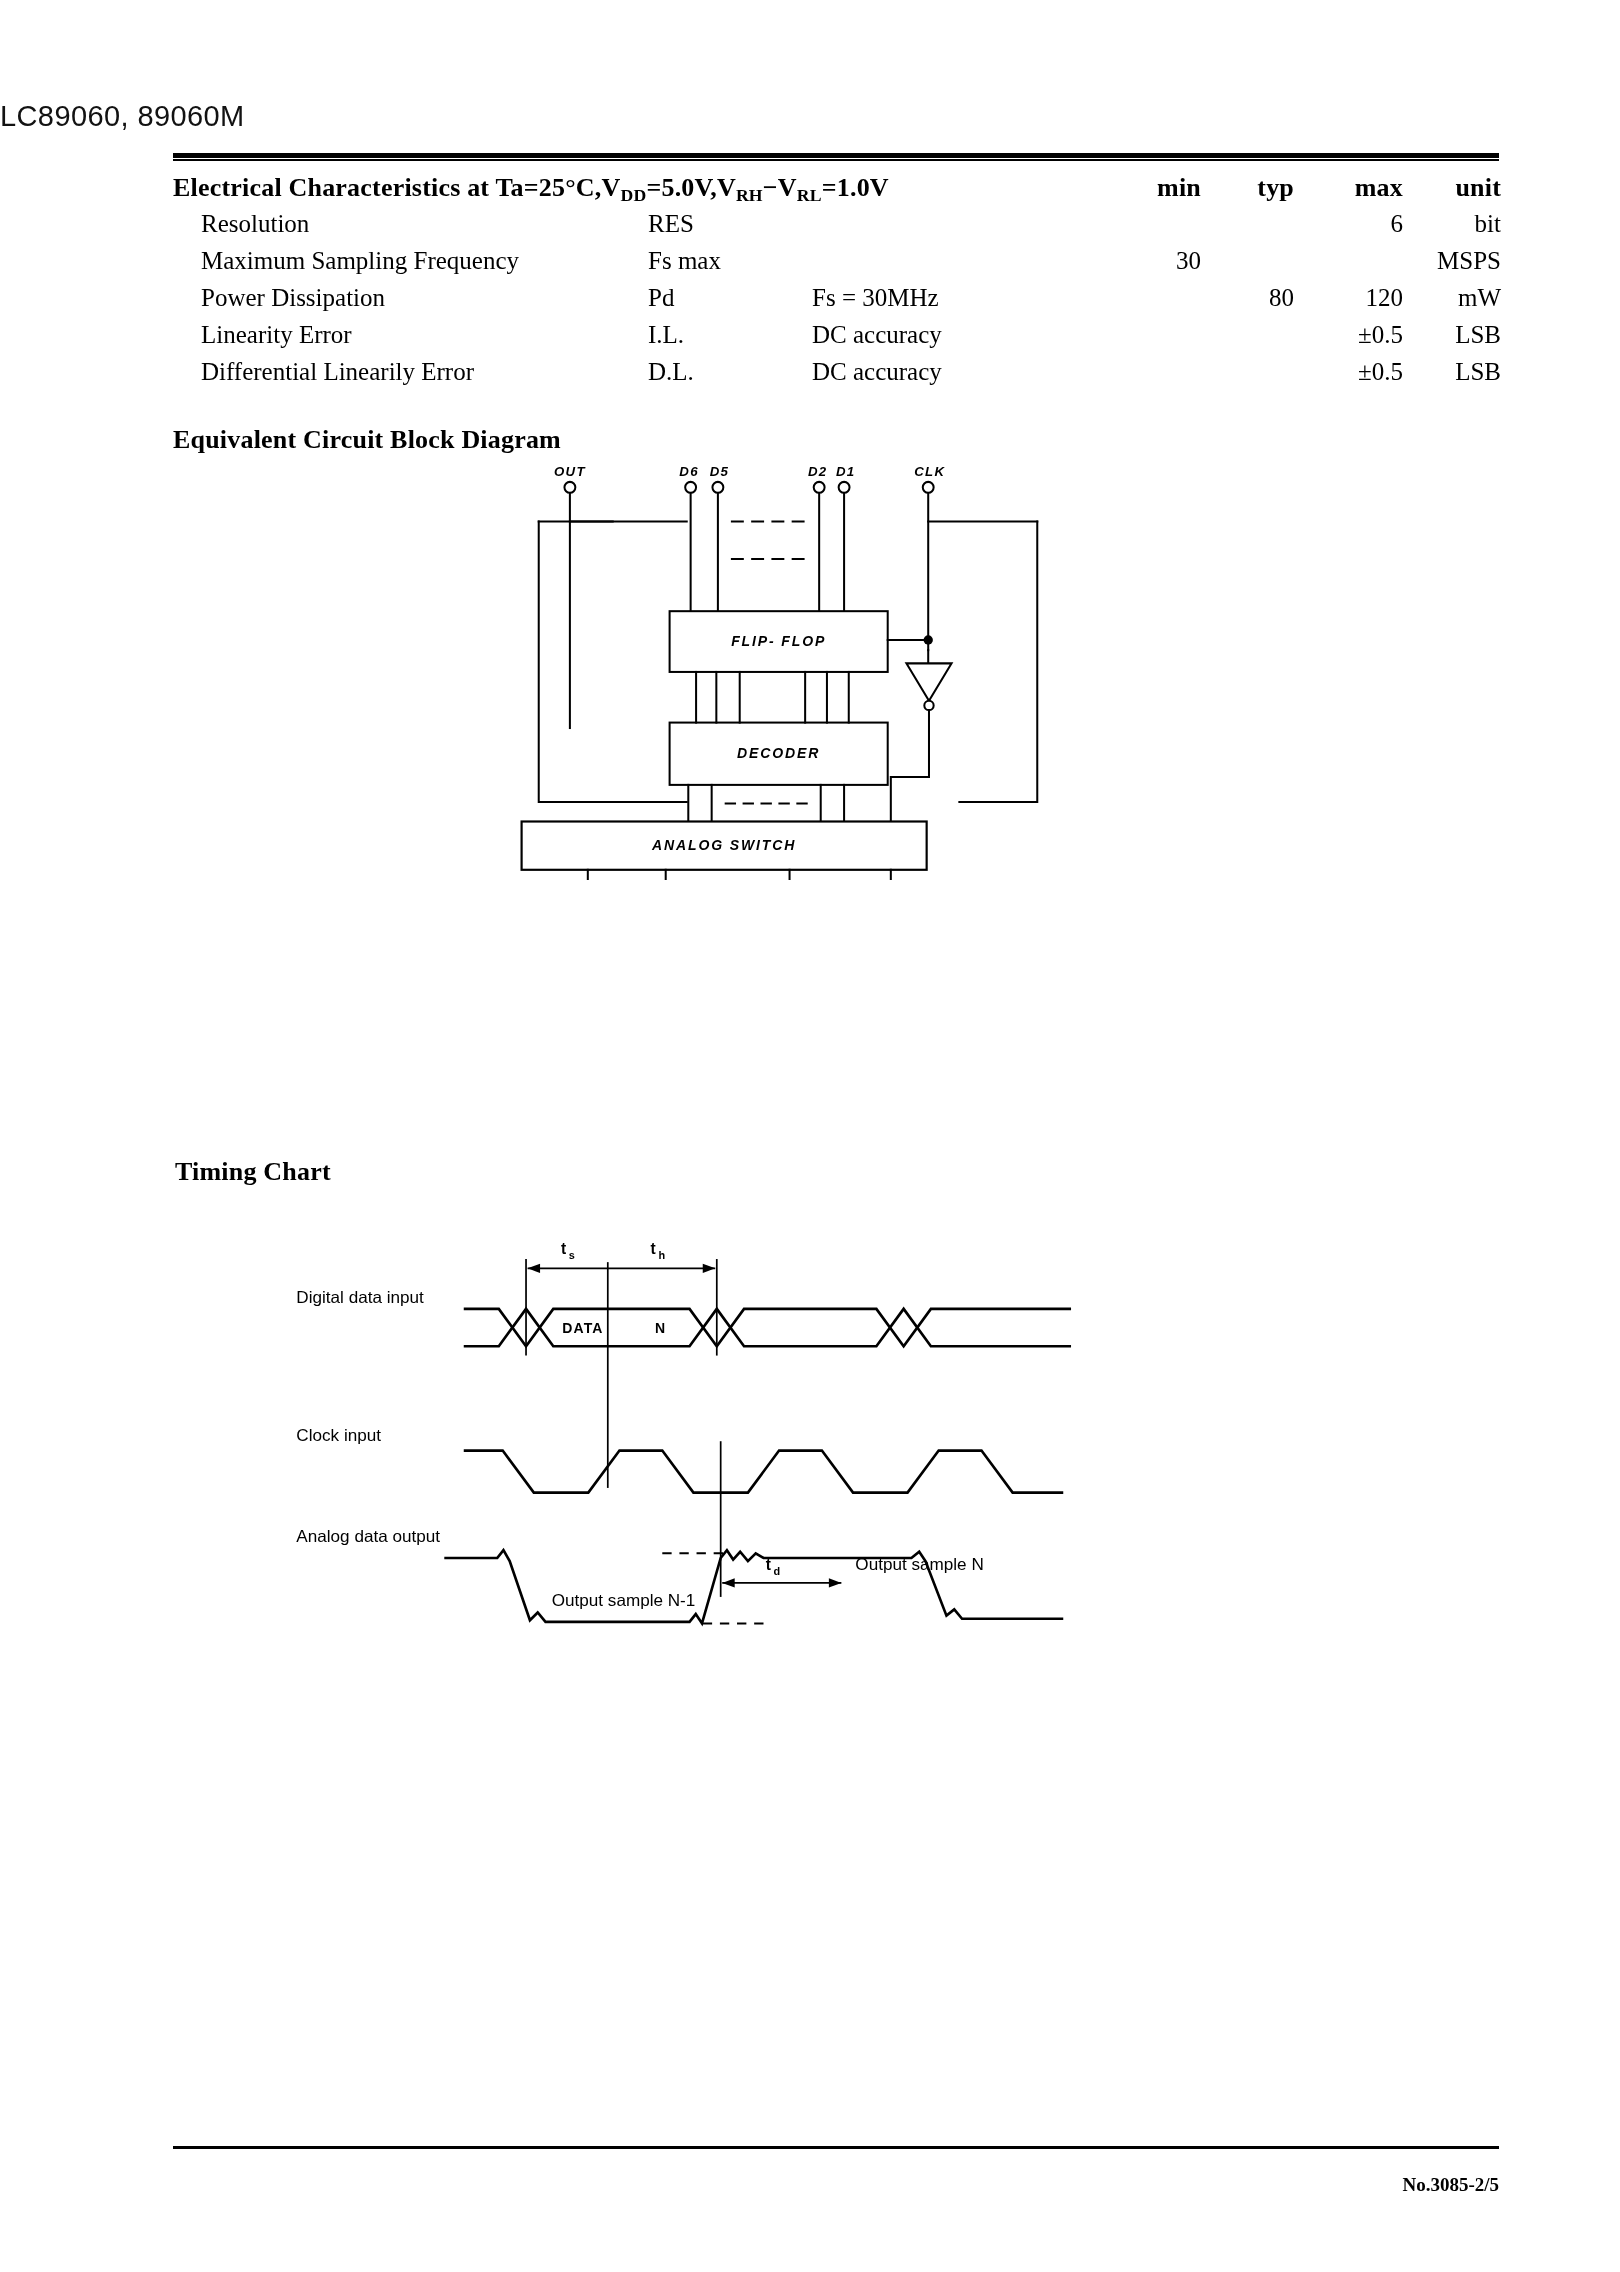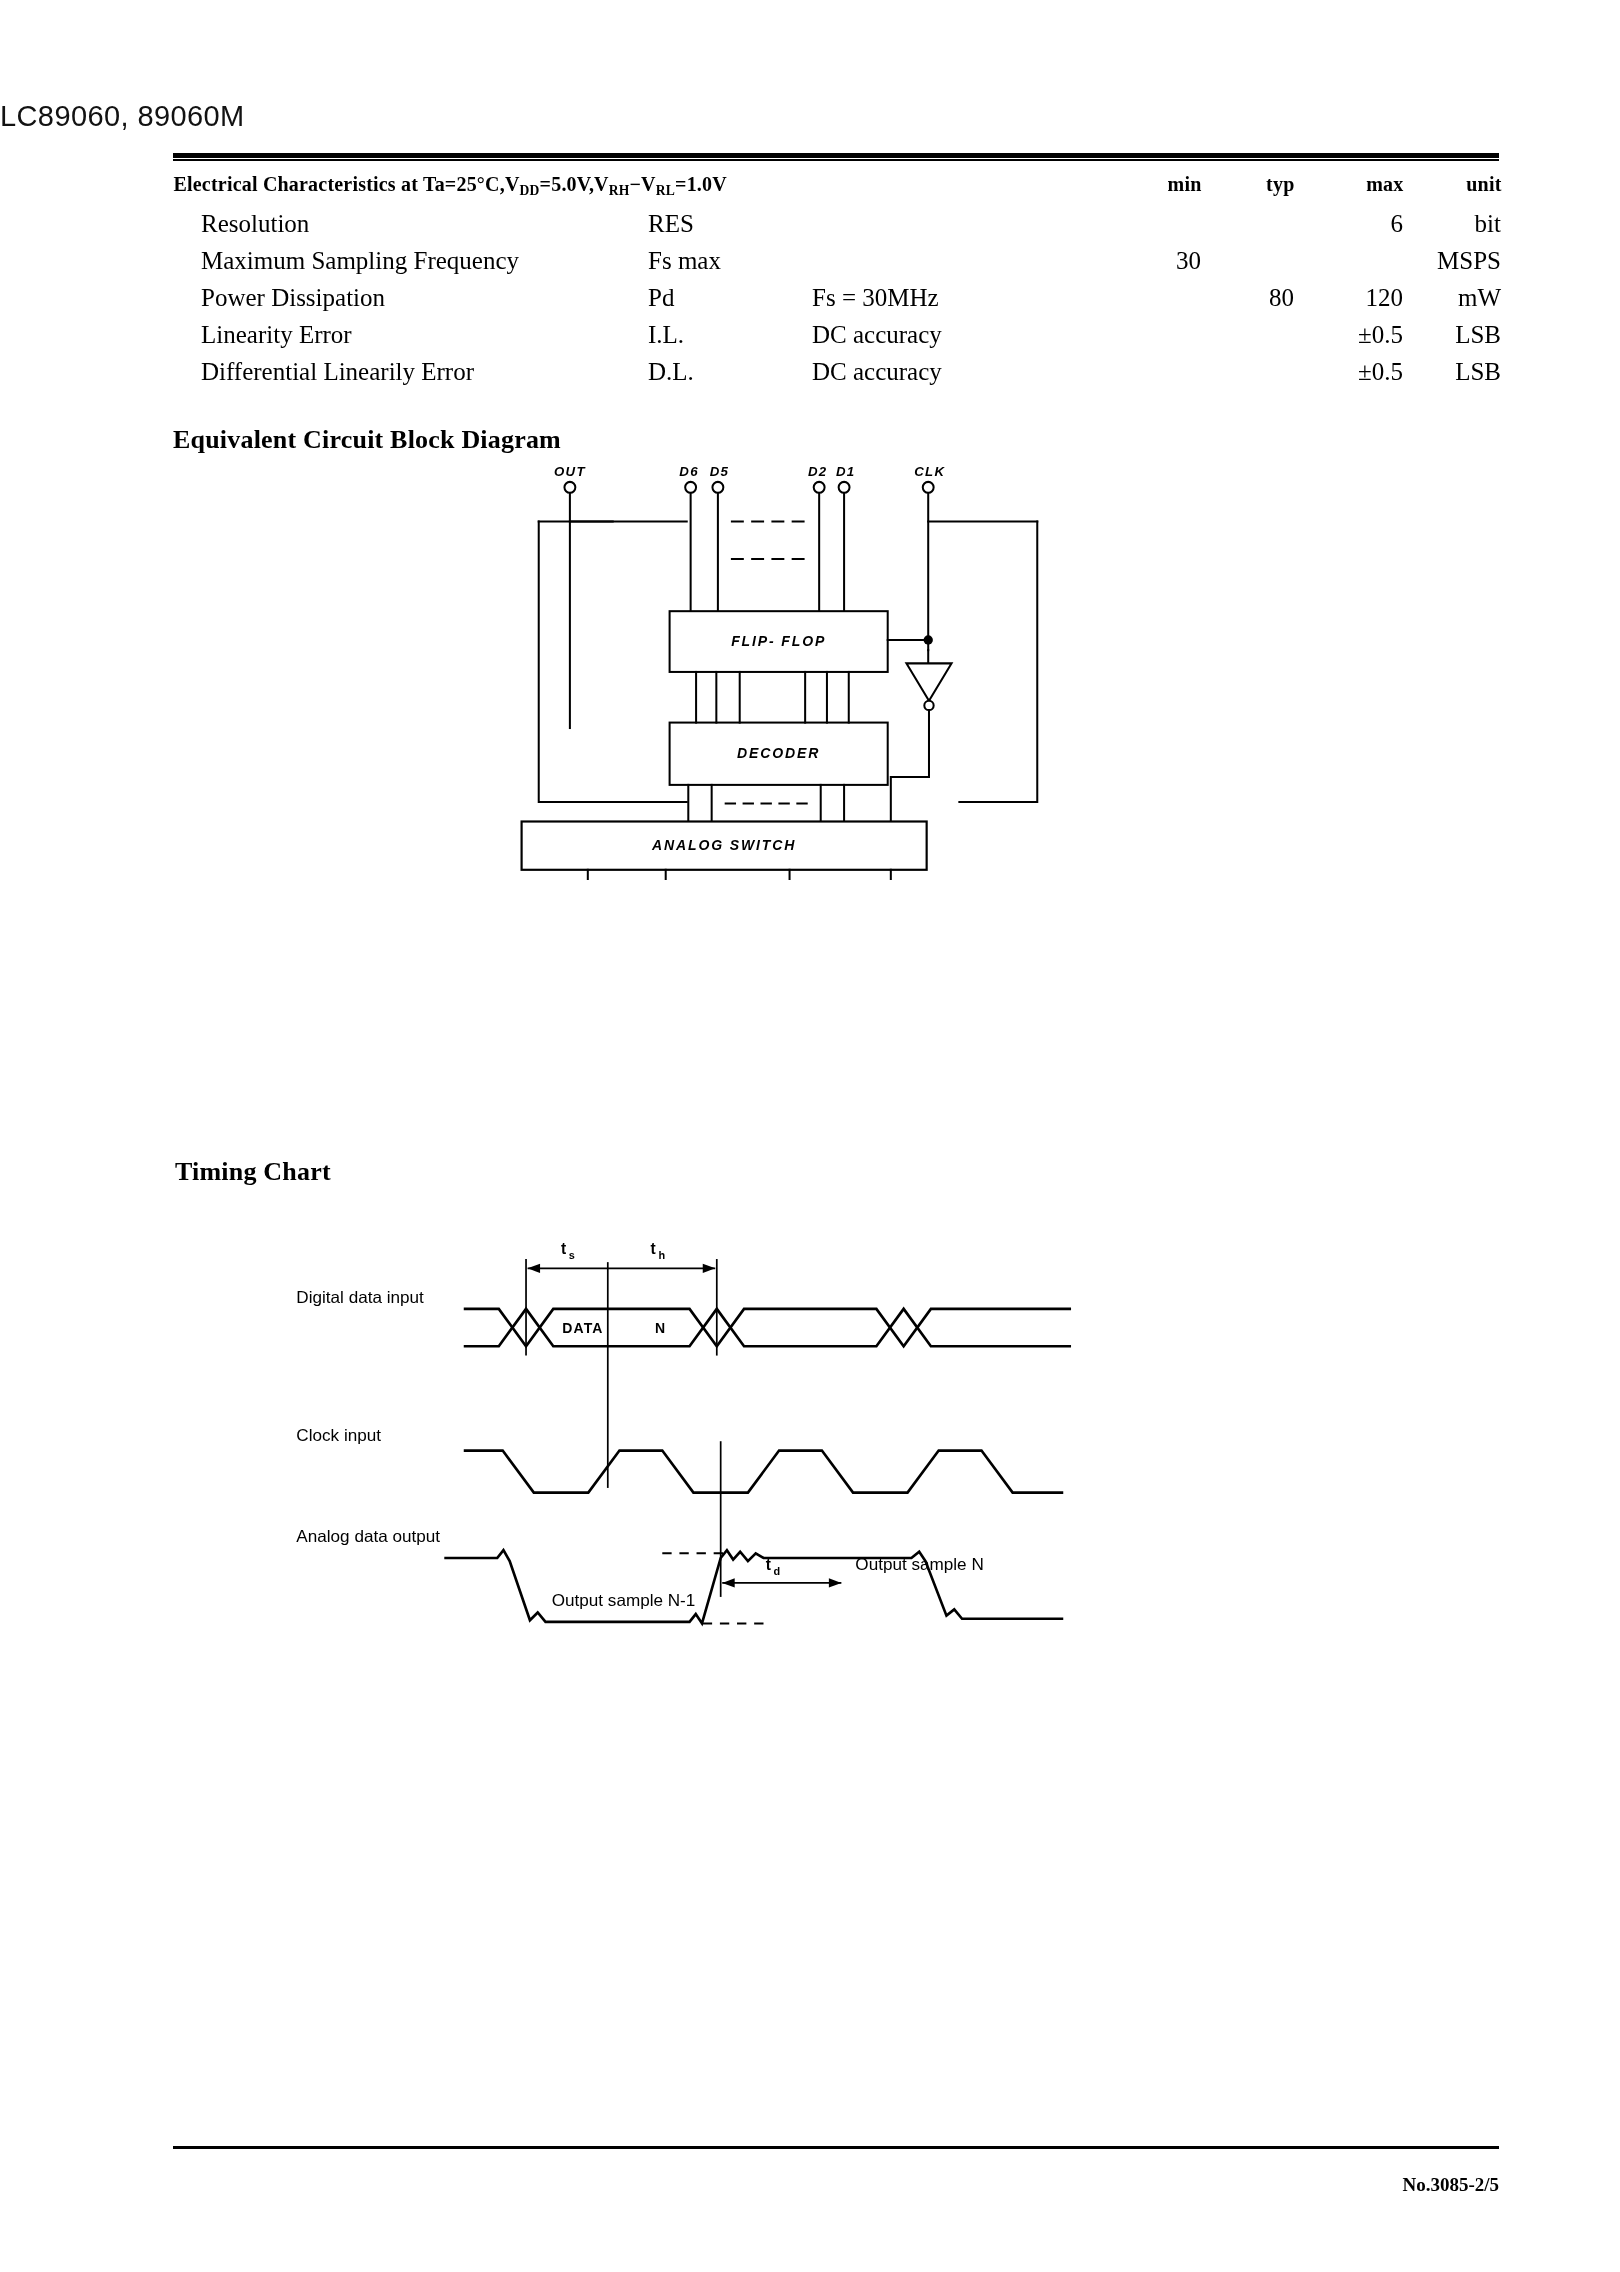--- a/index.html
+++ b/index.html
@@ -57,24 +57,23 @@
     left: 173px;
     width: 1329px;
   }
   .spec-row {
     display: flex;
     align-items: baseline;
     height: 37px;
     font-size: 25px;
   }
   .spec-head {
-    font-size: 20px;
+    font-size: 26px;
     font-weight: 600;
     letter-spacing: 0.2px;
-    justify-content: center;
   }
   .c-name   { width: 475px; }
   .c-name-indent { width: 475px; padding-left: 28px; box-sizing: border-box; }
   .c-sym    { width: 164px; }
   .c-cond   { width: 280px; }
   .c-min    { width: 109px; text-align: right; }
   .c-typ    { width: 93px; text-align: right; }
   .c-max    { width: 109px; text-align: right; }
   .c-unit   { width: 98px; text-align: right; }
 

